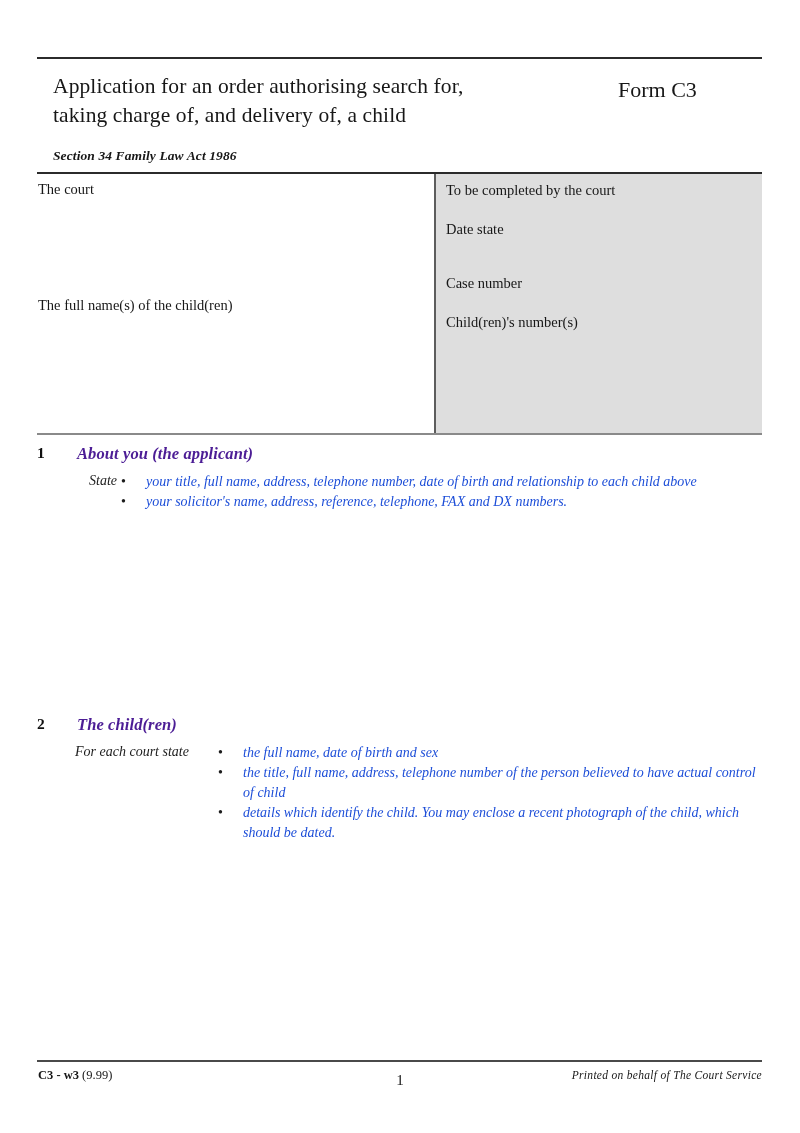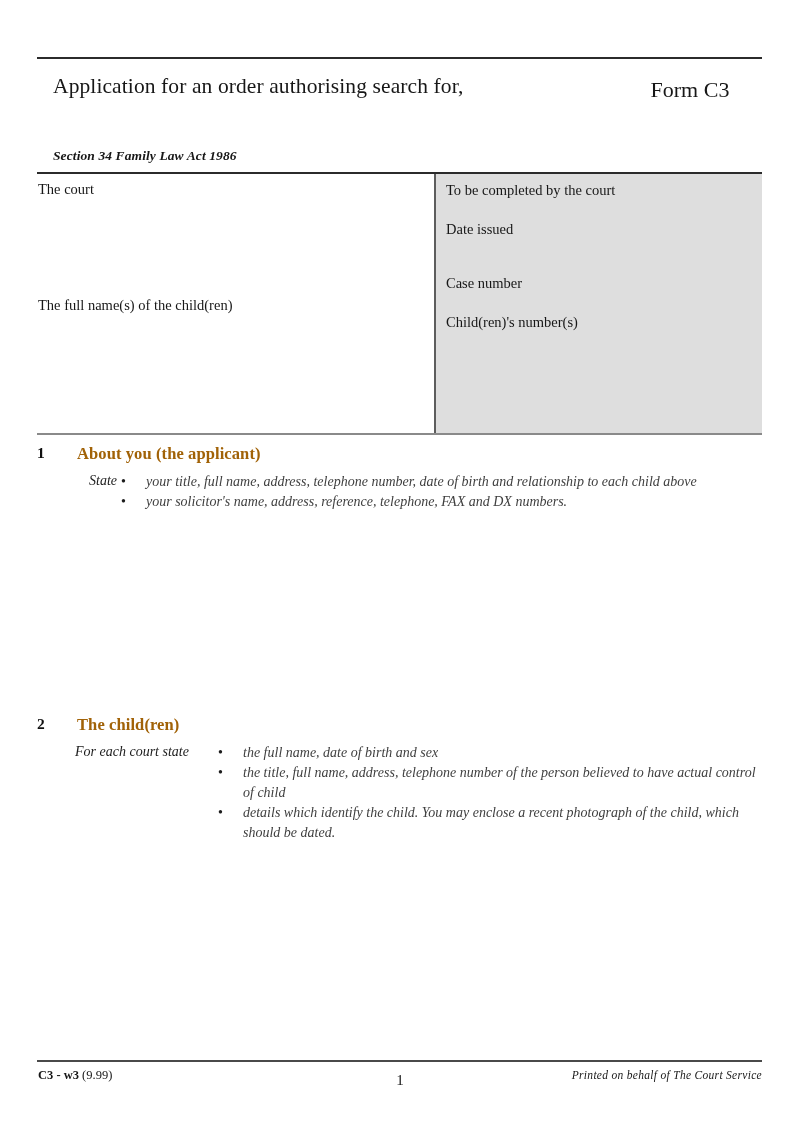--- a/index.html
+++ b/index.html
@@ -54,21 +54,21 @@
     color: #171717;
     white-space: nowrap;
   }
   .form-no {
     position: absolute;
     left: 565px;
     top: 3px;
     width: 144px;
     font-size: 22px;
     line-height: 29px;
-    text-align: center;
+    text-align: left;
     color: #171717;
     white-space: nowrap;
   }
   .statute {
     position: absolute;
     left: 53px;
     top: 148px;
     font-size: 13.5px;
     font-weight: bold;
     font-style: italic;
@@ -142,22 +142,23 @@
     font-weight: bold;
     color: #101010;
   }
   .sec-title {
     position: absolute;
     left: 40px;
     top: 0;
     font-size: 16.5px;
     font-weight: bold;
     letter-spacing: 0.1px;
-    color: #a16207;
-    white-space: nowrap;
+    color: #4c1d95;
+    white-space: nowrap;
+    font-style: italic;
   }
 
   .prompt {
     position: absolute;
     font-size: 14px;
     font-style: italic;
     color: #1c1c1c;
     white-space: nowrap;
   }
 
@@ -173,21 +174,21 @@
     font-size: 14px;
     line-height: 20px;
     color: #1c1c1c;
   }
   .bullet-text {
     display: block;
     padding-left: 25px;
     font-size: 14px;
     font-style: italic;
     line-height: 20px;
-    color: #404040;
+    color: #1d4ed8;
   }
 
   
   #section-1 { left: 37px; top: 444px; width: 725px; }
   #section-1 .prompt      { left: 52px; top: 29px; }
   #section-1 .bullet-list { left: 84px; top: 28px; width: 600px; }
 
   
   #section-2 { left: 37px; top: 715px; width: 725px; }
   #section-2 .prompt      { left: 38px; top: 29px; }
@@ -234,34 +235,35 @@
 </head>
 <body>
 
 <div class="page">
 
   <div class="top-rule"></div>
 
   <div class="header">
     <div class="title-block">
       <div class="title-line">Application for an order authorising search for,</div>
+      <div class="title-line">taking charge of, and delivery of, a child</div>
     </div>
     <div class="form-no">Form C3</div>
   </div>
   <div class="statute">Section 34 Family Law Act 1986</div>
 
   <div class="box-top-rule"></div>
   <div class="gray-panel"></div>
   <div class="panel-divider"></div>
 
   <div class="court-label lbl-the-court">The court</div>
   <div class="court-label lbl-child-names">The full name(s) of the child(ren)</div>
 
   <div class="panel-label lbl-to-be-completed">To be completed by the court</div>
-  <div class="panel-label lbl-date-issued">Date issued</div>
+  <div class="panel-label lbl-date-issued">Date state</div>
   <div class="panel-label lbl-case-number">Case number</div>
   <div class="panel-label lbl-child-numbers">Child(ren)'s number(s)</div>
 
   <div class="box-bottom-rule"></div>
 
   <div class="section" id="section-1">
     <div class="sec-num">1</div>
     <div class="sec-title">About you (the applicant)</div>
     <div class="prompt">State</div>
     <div class="bullet-list">

